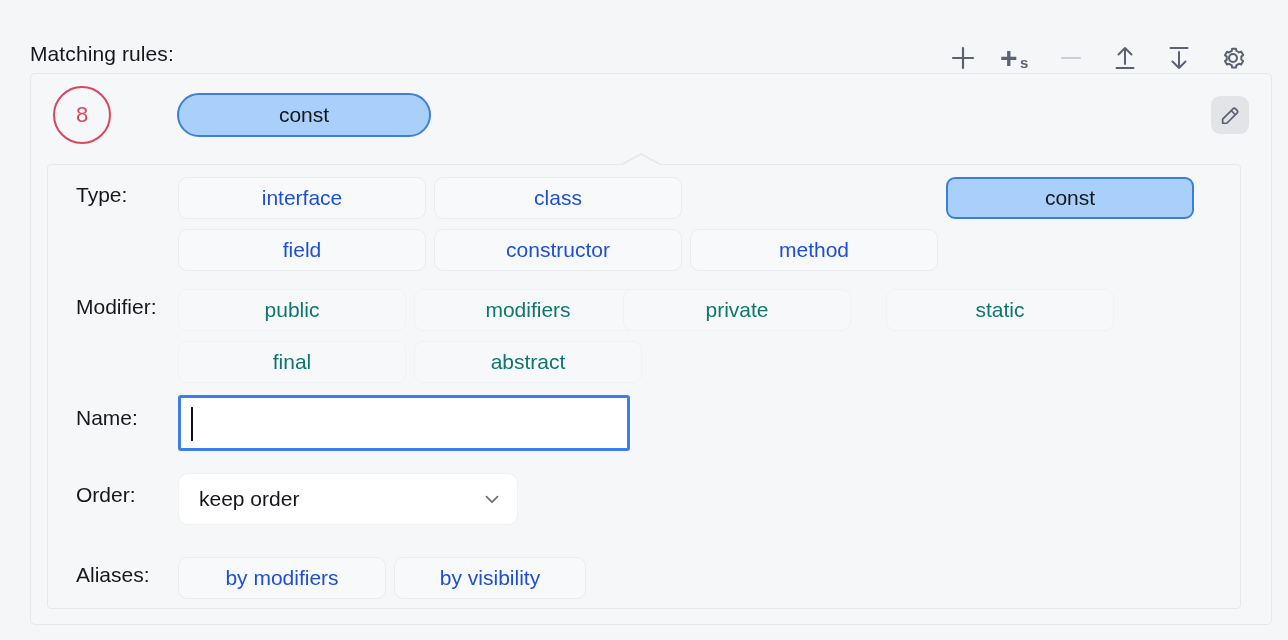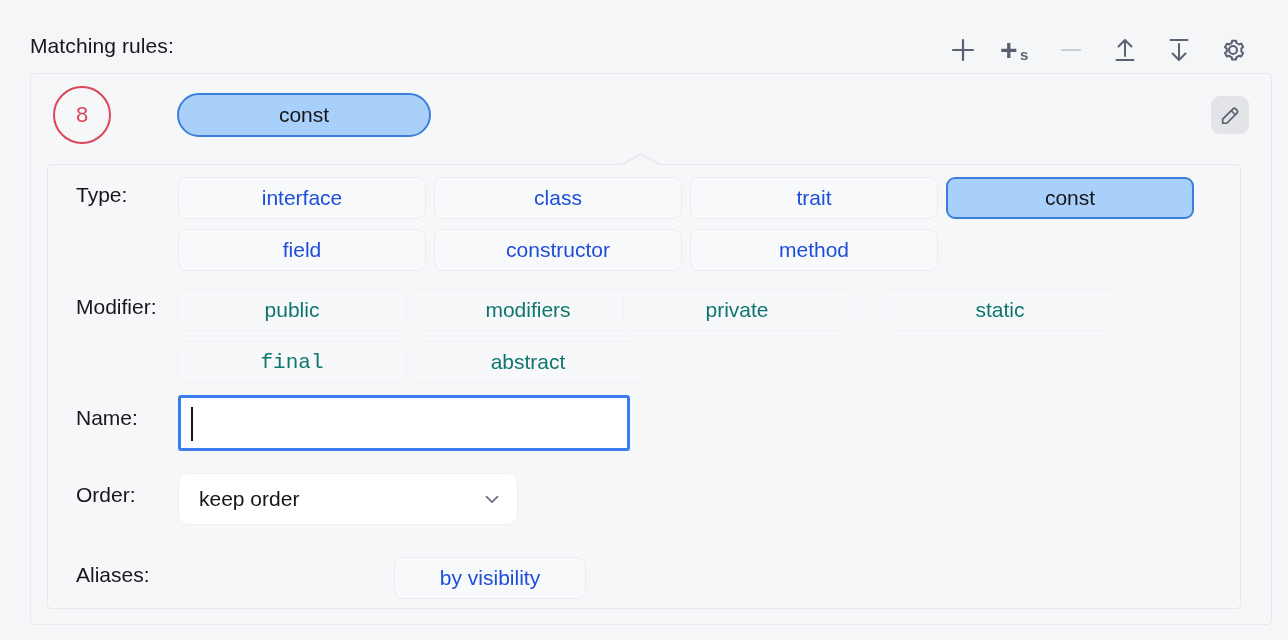--- a/index.html
+++ b/index.html
@@ -7,21 +7,21 @@
     margin: 0; padding: 0;
     width: 1288px; height: 640px;
     background: #f5f6f8;
     font-family: "Liberation Sans", sans-serif;
     overflow: hidden;
   }
 
   
   .header {
     position: absolute;
-    left: 0; top: 8px;
+    left: 0; top: 16px;
     width: 1288px; height: 68px;
   }
   .header-title {
     position: absolute;
     left: 30px; top: 26px;
     font-size: 21px;
     color: #16181d;
     letter-spacing: 0.1px;
     white-space: nowrap;
   }
@@ -265,23 +265,20 @@
 
     <div class="row" style="top:0;width:100%;height:110px;">
       <div class="row-label" style="top:18px;">Type:</div>
 
       <div class="chip" style="left:130px;top:12px;width:248px;">
         <span>interface</span>
         </div>
       <div class="chip" style="left:386px;top:12px;width:248px;">
         <span>class</span>
         </div>
-      <div class="chip" style="left:642px;top:12px;width:248px;">
-        <span>trait</span>
-        </div>
       <div class="chip selected" style="left:898px;top:12px;width:248px;">
         <span>const</span>
         </div>
 
       <div class="chip" style="left:130px;top:64px;width:248px;">
         <span>field</span>
         </div>
       <div class="chip" style="left:386px;top:64px;width:248px;">
         <span>constructor</span>
         </div>
@@ -299,21 +296,21 @@
       <div class="chip disabled" style="left:366px;top:12px;width:228px;">
         <span>modifiers</span>
         </div>
       <div class="chip disabled" style="left:575px;top:12px;width:228px;">
         <span>private</span>
         </div>
       <div class="chip disabled" style="left:838px;top:12px;width:228px;">
         <span>static</span>
         </div>
 
-      <div class="chip disabled" style="left:130px;top:64px;width:228px;font-family:Liberation Mono, monospace;">
+      <div class="chip disabled" style="left:130px;top:64px;width:228px;">
         <span>final</span>
         </div>
       <div class="chip disabled" style="left:366px;top:64px;width:228px;text-align:center;">
         <span>abstract</span>
         </div>
     </div>
 
     <div class="row" style="top:222px;width:100%;height:82px;">
       <div class="row-label" style="top:19px;">Name:</div>
 
@@ -331,19 +328,22 @@
           <svg width="22" height="22" viewBox="0 0 24 24">
             <path d="M6 9.5 L12 15.5 L18 9.5" fill="none" stroke="currentColor" stroke-width="1.9" stroke-linecap="round" stroke-linejoin="round"></path>
           </svg>
         </span>
       </div>
     </div>
 
     <div class="row" style="top:380px;width:100%;height:62px;">
       <div class="row-label" style="top:18px;">Aliases:</div>
 
+      <div class="chip" style="left:130px;top:12px;width:208px;">
+        <span>by modifiers</span>
+        </div>
       <div class="chip" style="left:346px;top:12px;width:192px;">
         <span>by visibility</span>
         </div>
     </div>
 
   </div>
 </div>
 
 </body></html>

